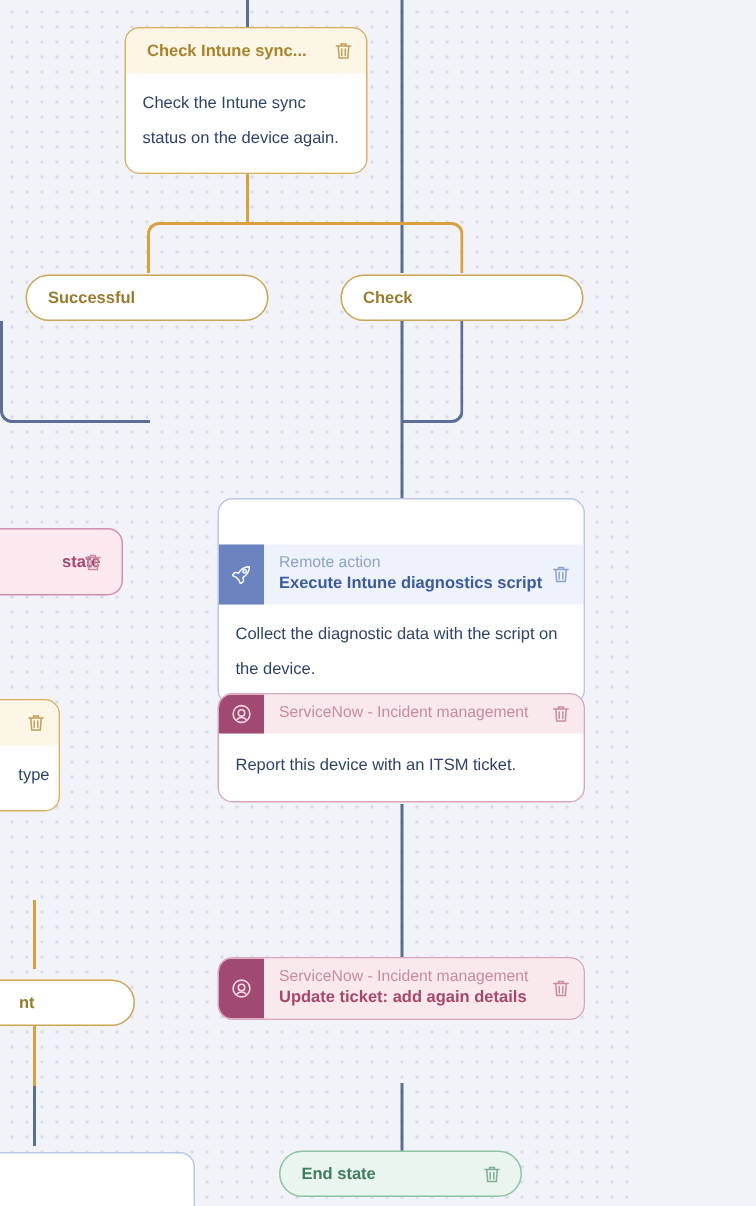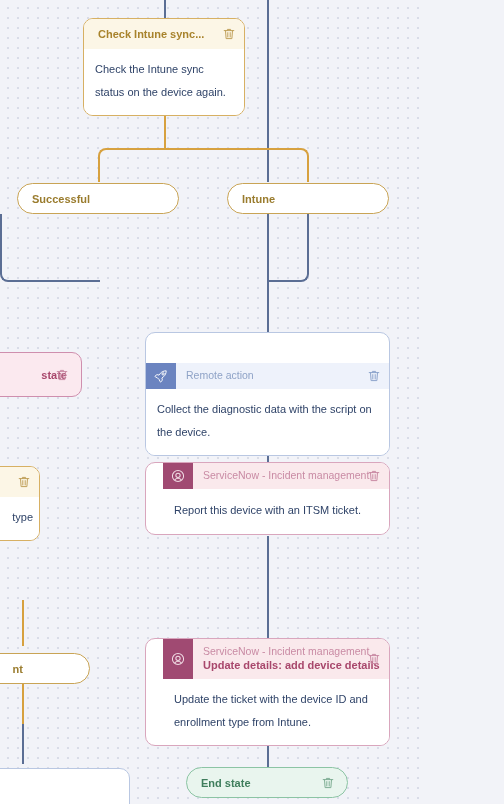--- a/index.html
+++ b/index.html
@@ -105,21 +105,20 @@
   .node.blue .icon-block { background: #6b84c0; }
   .node.blue .head-kicker { color: #8fa3c7; }
   .node.blue .head-title { color: #3c5party; }
   .node.blue .head-title { color: #3a5party; }
   .node.blue .head-title { color: #3b5party; }
   .node.blue .head-title { color: #3c5b9e; }
 
   
   .node.pink {
     border: 1px solid #d9a6bd;
-    padding-left: 17px;
   }
   .node.pink .node-head { background: #fae9ec; }
   .node.pink .icon-block { background: #a04a72; }
   .node.pink .head-kicker { color: #c98ba4; }
   .node.pink .head-title { color: #a8476c; }
 
   
   .node.amber {
     border: 1px solid #d7b063;
   }
@@ -202,21 +201,21 @@
       </span>
     </div>
     <div class="node-body">Check the Intune sync status on the device again.</div>
   </div>
 
   <div class="pill amber" style="left:17px; top:183px; width:162px; height:31px;">
     <span class="pill-label">Successful</span>
   </div>
 
   <div class="pill amber" style="left:227px; top:183px; width:162px; height:31px;">
-    <span class="pill-label">Intune</span>
+    <span class="pill-label">Check</span>
   </div>
 
   <div class="pill pink" style="left:-40px; top:352px; width:122px; height:45px; border-radius:10px;">
     <span class="pill-label" style="font-weight:bold; text-align:right; padding-right:4px;">state</span>
     <span class="trash" style="right:12px;">
       <svg viewBox="0 0 14 14" width="14" height="14" aria-hidden="true">
         <path d="M2.2 3.6h9.6M5.4 3.6V2.4h3.2v1.2M3.5 3.6l.6 8h5.8l.6-8M5.8 5.6v4.4M8.2 5.6v4.4" fill="none" stroke="#c98ba4" stroke-width="1" stroke-linecap="round"></path>
       </svg>
     </span>
   </div>
@@ -257,20 +256,21 @@
   <div class="node blue" style="left:145px; top:332px; width:245px;">
     <div class="node-head">
       <div class="icon-block">
         <svg viewBox="0 0 20 20" width="16" height="16" aria-hidden="true">
           <path d="M16.5 3.5c-3 0-5.6 1.3-7.3 3.2L7.4 8.9 5.2 8.3c-.4-.1-.8 0-1 .3L2.8 10.2c-.3.3-.2.8.2 1l2.4 1 .1.1 2.2 2.2.1.1 1 2.4c.2.4.7.5 1 .2l1.6-1.4c.3-.3.4-.7.3-1l-.6-2.2 2.2-1.8c1.9-1.7 3.2-4.3 3.2-7.3z" fill="none" stroke="#ffffff" stroke-width="1.2" stroke-linejoin="round"></path>
           <circle cx="12.6" cy="7.4" r="1.4" fill="none" stroke="#ffffff" stroke-width="1.2"></circle>
         </svg>
       </div>
       <div class="head-text">
         <div class="head-kicker">Remote action</div>
+        <div class="head-title">Execute Intune diagnostics script</div>
       </div>
       <span class="trash">
         <svg viewBox="0 0 14 14" width="14" height="14" aria-hidden="true">
           <path d="M2.2 3.6h9.6M5.4 3.6V2.4h3.2v1.2M3.5 3.6l.6 8h5.8l.6-8M5.8 5.6v4.4M8.2 5.6v4.4" fill="none" stroke="#8da4cc" stroke-width="1" stroke-linecap="round"></path>
         </svg>
       </span>
     </div>
     <div class="node-body">Collect the diagnostic data with the script on the device.</div>
   </div>
 
@@ -299,29 +299,28 @@
     <div class="node-head">
       <div class="icon-block">
         <svg viewBox="0 0 20 20" width="16" height="16" aria-hidden="true">
           <circle cx="10" cy="10" r="7" fill="none" stroke="#f0dbe4" stroke-width="1.3"></circle>
           <path d="M6.2 14.6a5 5 0 0 1 7.6 0" fill="none" stroke="#f0dbe4" stroke-width="1.3" stroke-linecap="round"></path>
           <circle cx="10" cy="9.2" r="2.7" fill="none" stroke="#f0dbe4" stroke-width="1.3"></circle>
         </svg>
       </div>
       <div class="head-text">
         <div class="head-kicker">ServiceNow - Incident management</div>
-        <div class="head-title">Update details: add device details</div>
+        <div class="head-title">Update ticket: add again details</div>
       </div>
       <span class="trash">
         <svg viewBox="0 0 14 14" width="14" height="14" aria-hidden="true">
           <path d="M2.2 3.6h9.6M5.4 3.6V2.4h3.2v1.2M3.5 3.6l.6 8h5.8l.6-8M5.8 5.6v4.4M8.2 5.6v4.4" fill="none" stroke="#c98ba4" stroke-width="1" stroke-linecap="round"></path>
         </svg>
       </span>
     </div>
-    <div class="node-body">Update the ticket with the device ID and enrollment type from Intune.</div>
   </div>
 
   <div class="pill green" style="left:186px; top:767px; width:162px; height:31px;">
     <span class="pill-label">End state</span>
     <span class="trash" style="right:12px;">
       <svg viewBox="0 0 14 14" width="14" height="14" aria-hidden="true">
         <path d="M2.2 3.6h9.6M5.4 3.6V2.4h3.2v1.2M3.5 3.6l.6 8h5.8l.6-8M5.8 5.6v4.4M8.2 5.6v4.4" fill="none" stroke="#7fae94" stroke-width="1" stroke-linecap="round"></path>
       </svg>
     </span>
   </div>

